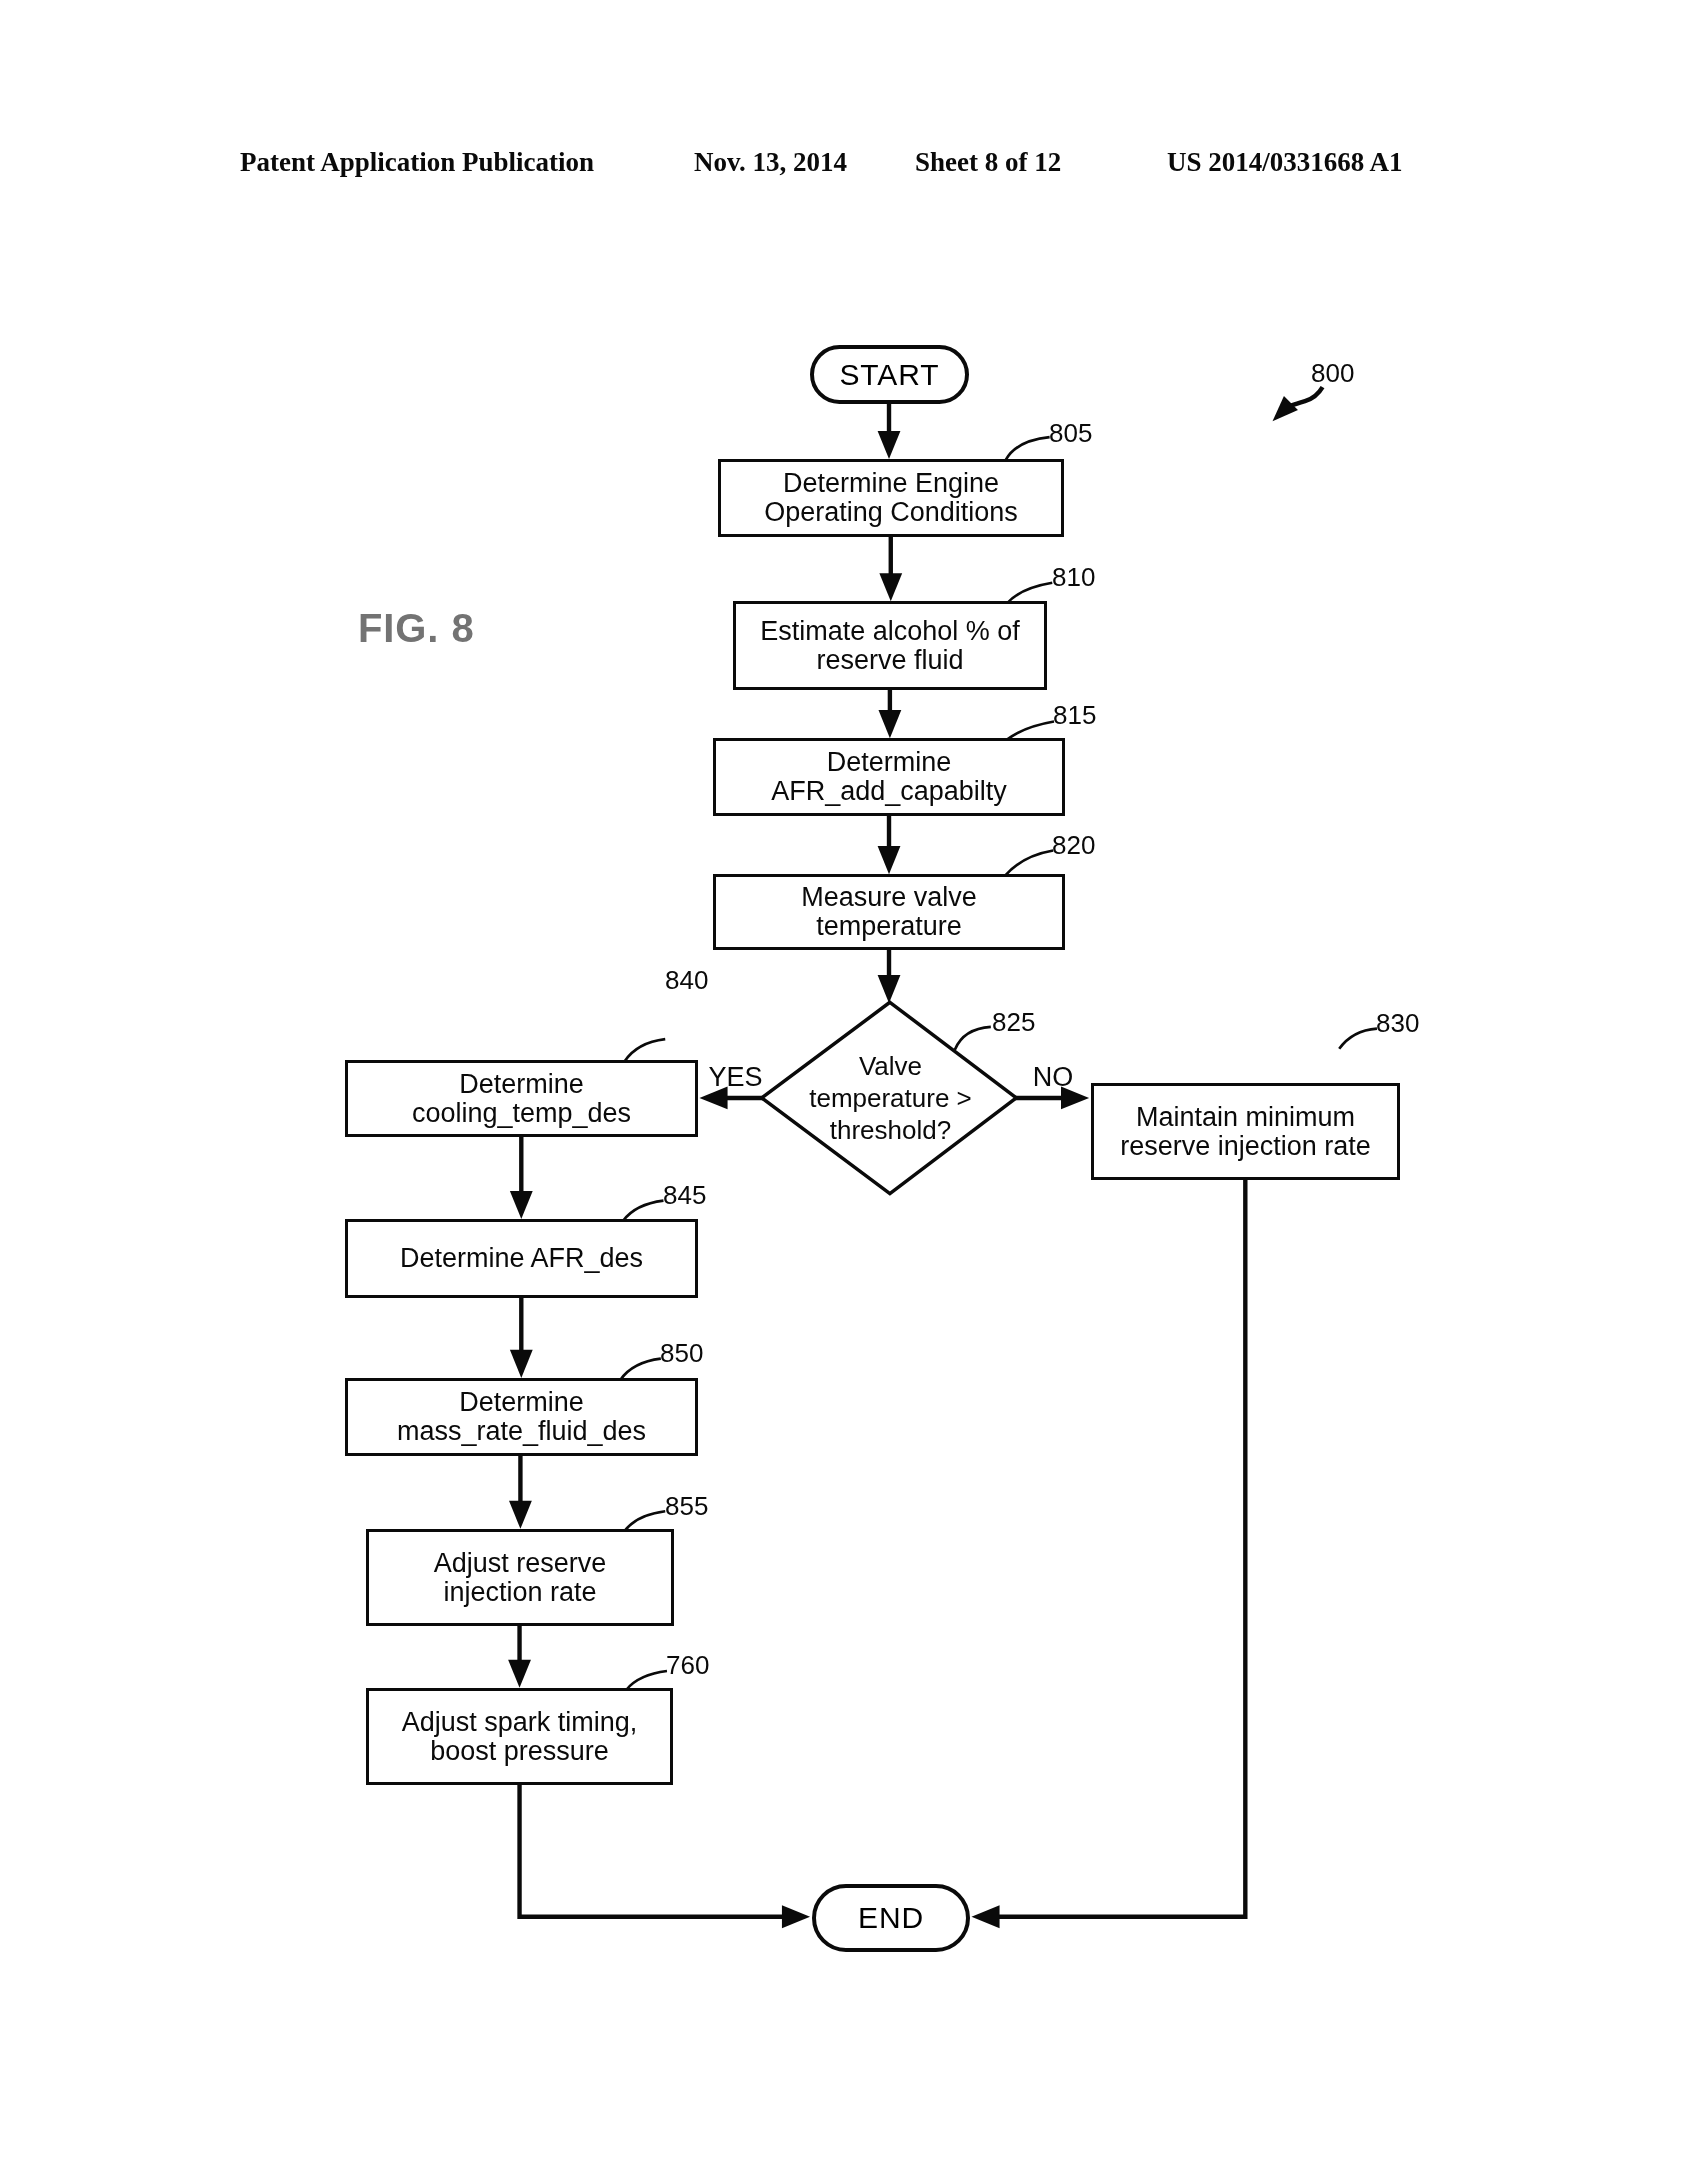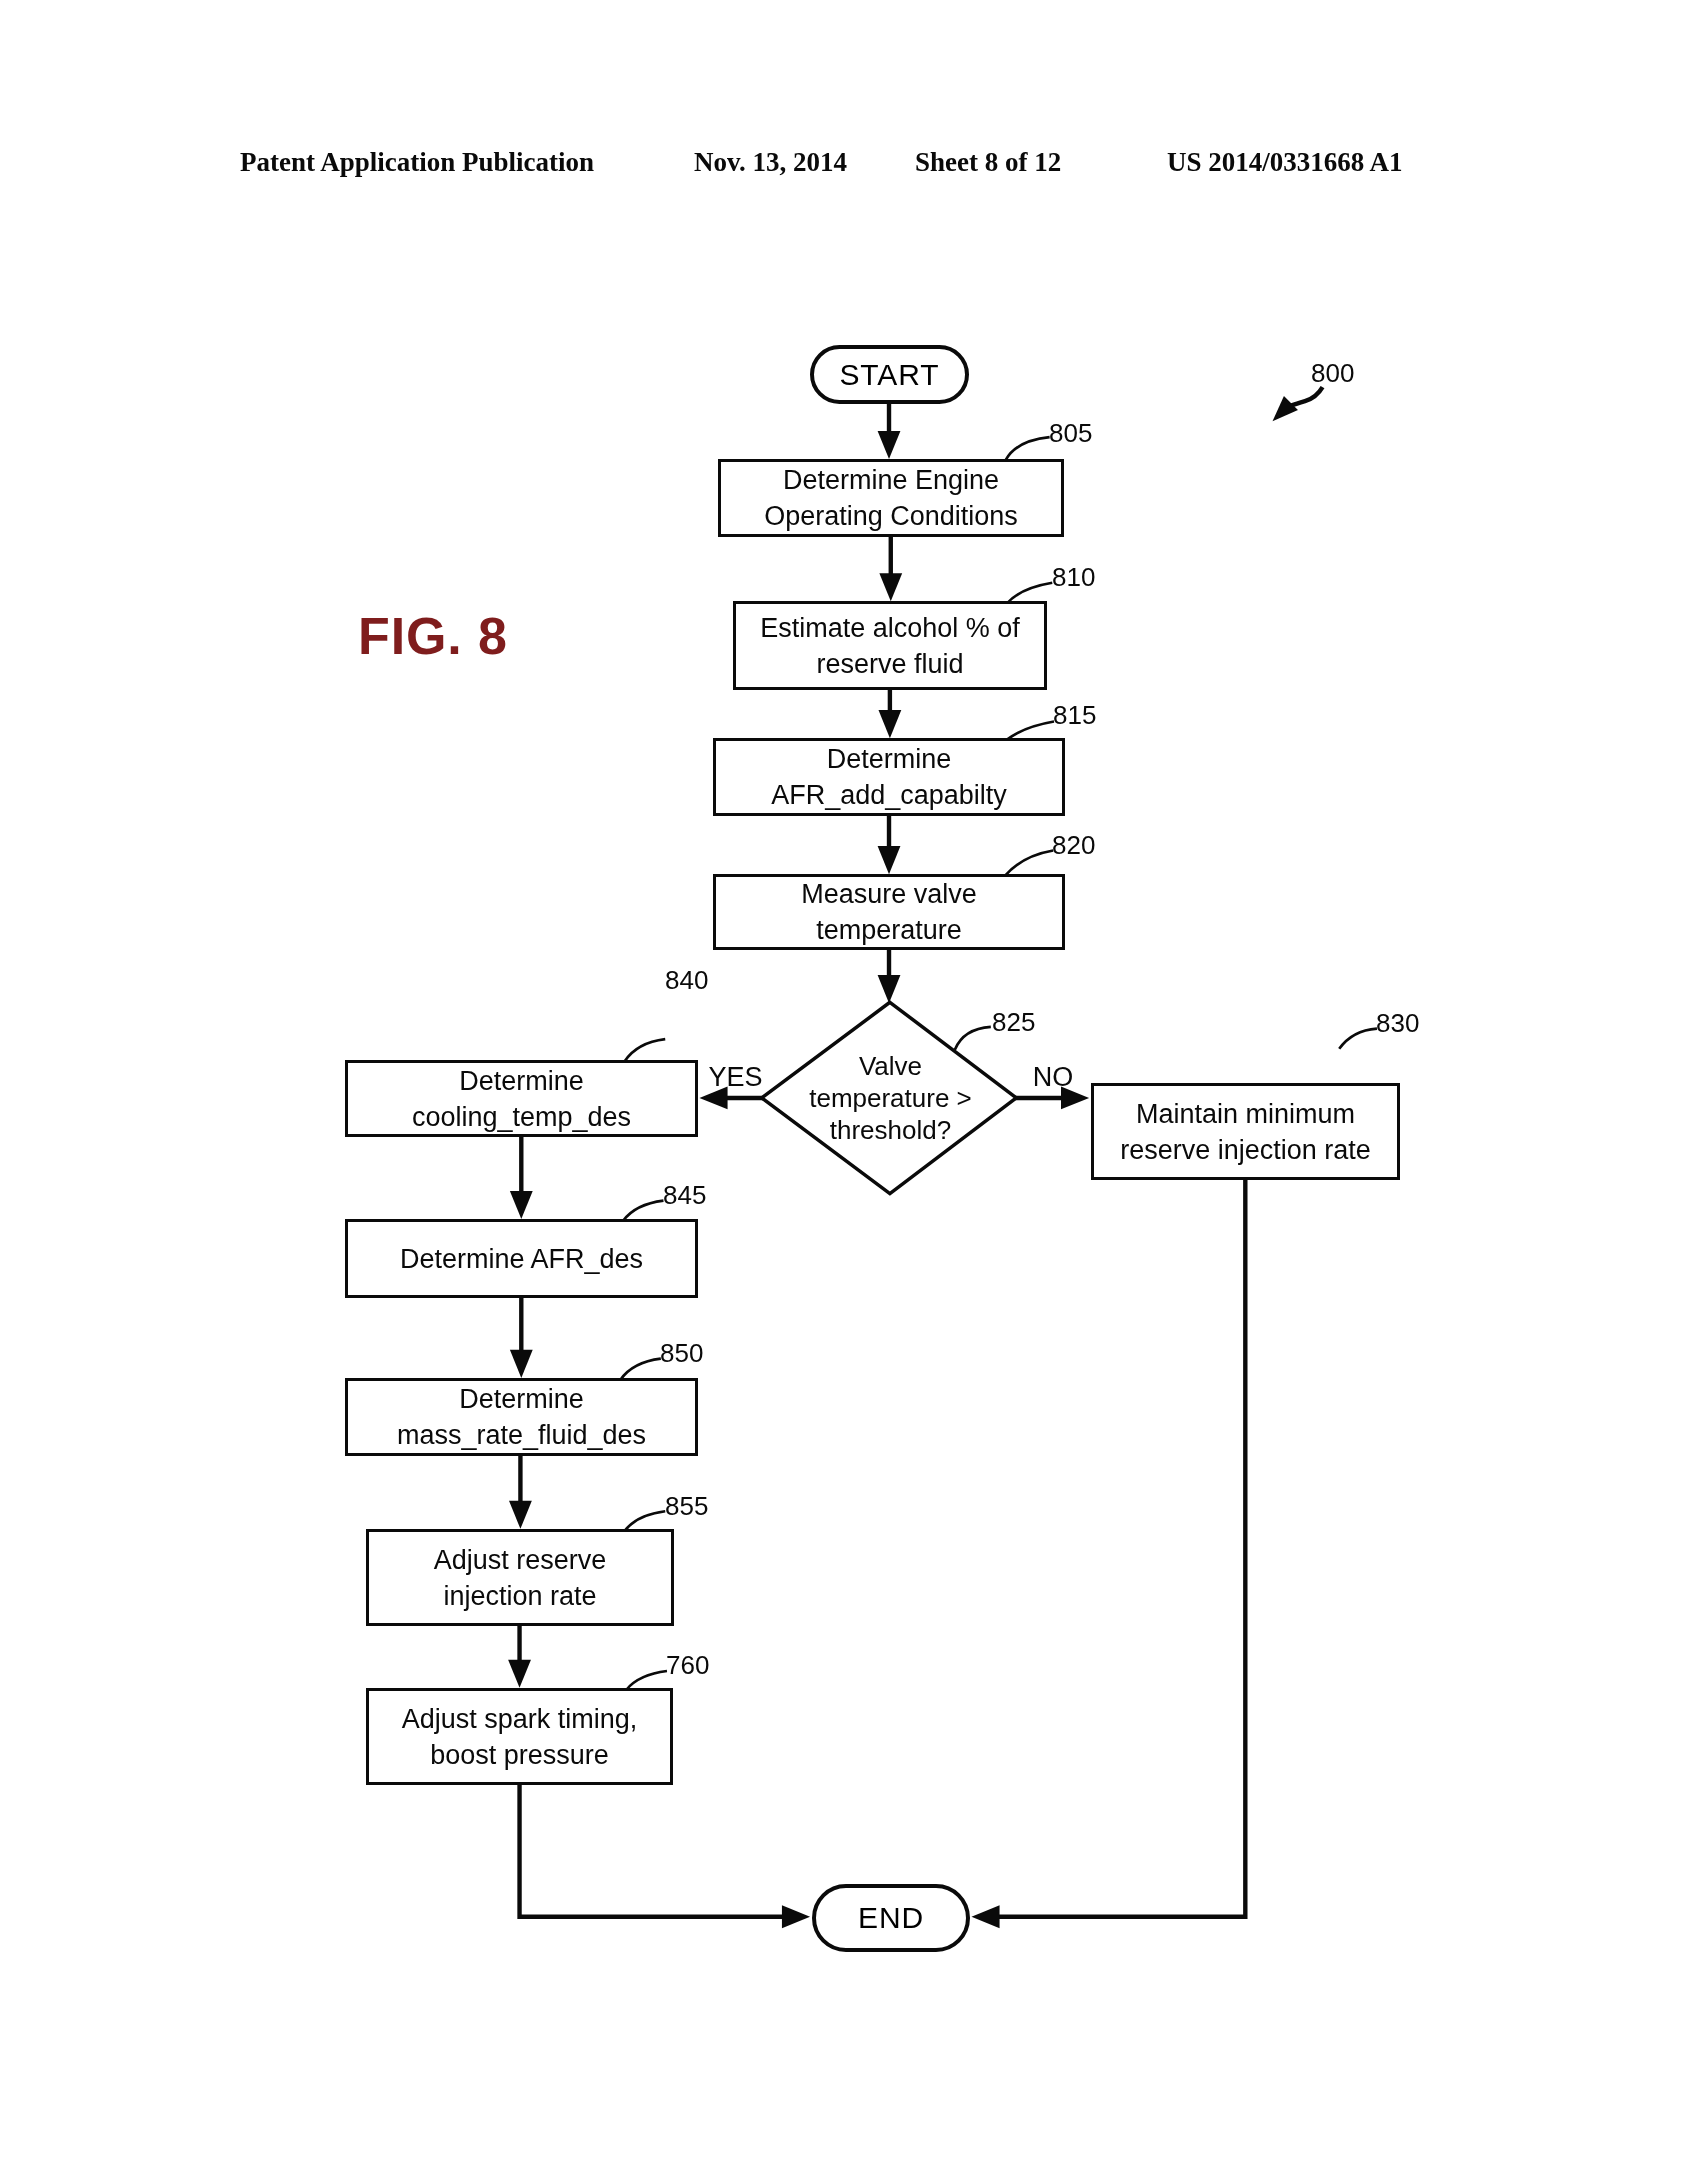--- a/index.html
+++ b/index.html
@@ -18,24 +18,24 @@
     font-family:"Liberation Serif","DejaVu Serif",serif;
     font-weight:bold;
     font-size:27px;
     white-space:nowrap;
     color:#0a0a0a;
   }
   .figlabel{
     position:absolute;
     left:358px;
     top:606px;
-    font-size:52px;
+    font-size:40px;
     font-weight:bold;
     letter-spacing:0.9px;
-    color:#7f1d1d;
+    color:#737373;
   }
   .terminal{
     position:absolute;
     border:4.4px solid #0a0a0a;
     border-radius:37px;
     background:#fff;
     display:flex;
     align-items:center;
     justify-content:center;
     font-size:30px;
@@ -47,21 +47,21 @@
     border:3.5px solid #0a0a0a;
     background:#fff;
     display:flex;
     align-items:center;
     justify-content:center;
     box-sizing:border-box;
     text-align:center;
   }
   .box-text{
     font-size:27px;
-    line-height:36px;
+    line-height:29px;
     white-space:pre-line;
     color:#0a0a0a;
   }
   .ref{
     position:absolute;
     font-size:26px;
     color:#0a0a0a;
     white-space:nowrap;
   }
   .branch{

